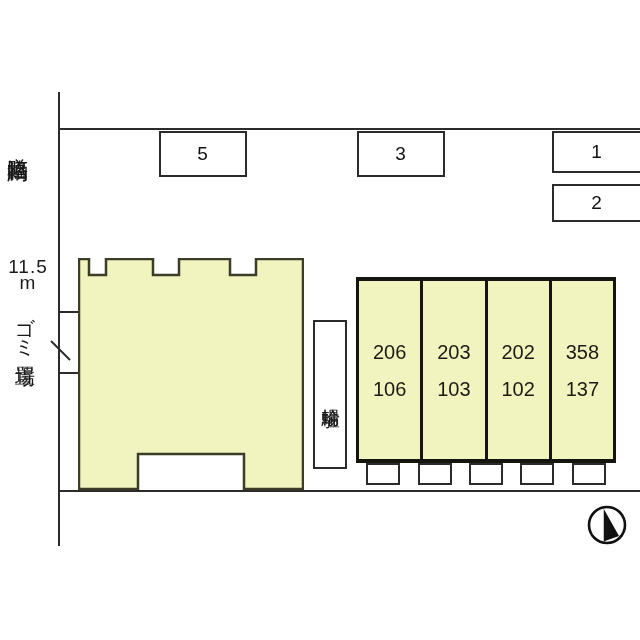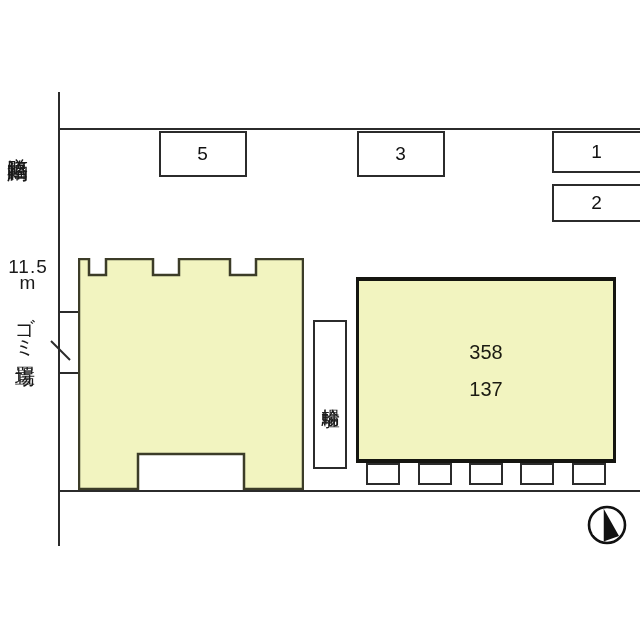--- a/index.html
+++ b/index.html
@@ -239,20 +239,32 @@
           1,231" fill="none" stroke="#3c3c28" stroke-width="2.5" stroke-linejoin="miter"></polygon>
     </svg>
   </div>
 
   <div class="abs bike-box">
     <span class="vtext">駐輪場</span>
   </div>
 
   <div class="abs units-frame">
     <div class="unit">
+      <span class="unit-num">206</span>
+      <span class="unit-num">106</span>
+    </div>
+    <div class="unit">
+      <span class="unit-num">203</span>
+      <span class="unit-num">103</span>
+    </div>
+    <div class="unit">
+      <span class="unit-num">202</span>
+      <span class="unit-num">102</span>
+    </div>
+    <div class="unit">
       <span class="unit-num">358</span>
       <span class="unit-num">137</span>
     </div>
   </div>
 
   <div class="abs porch-row">
     <div class="porch">
         <i></i>
       </div>
     <div class="porch">

